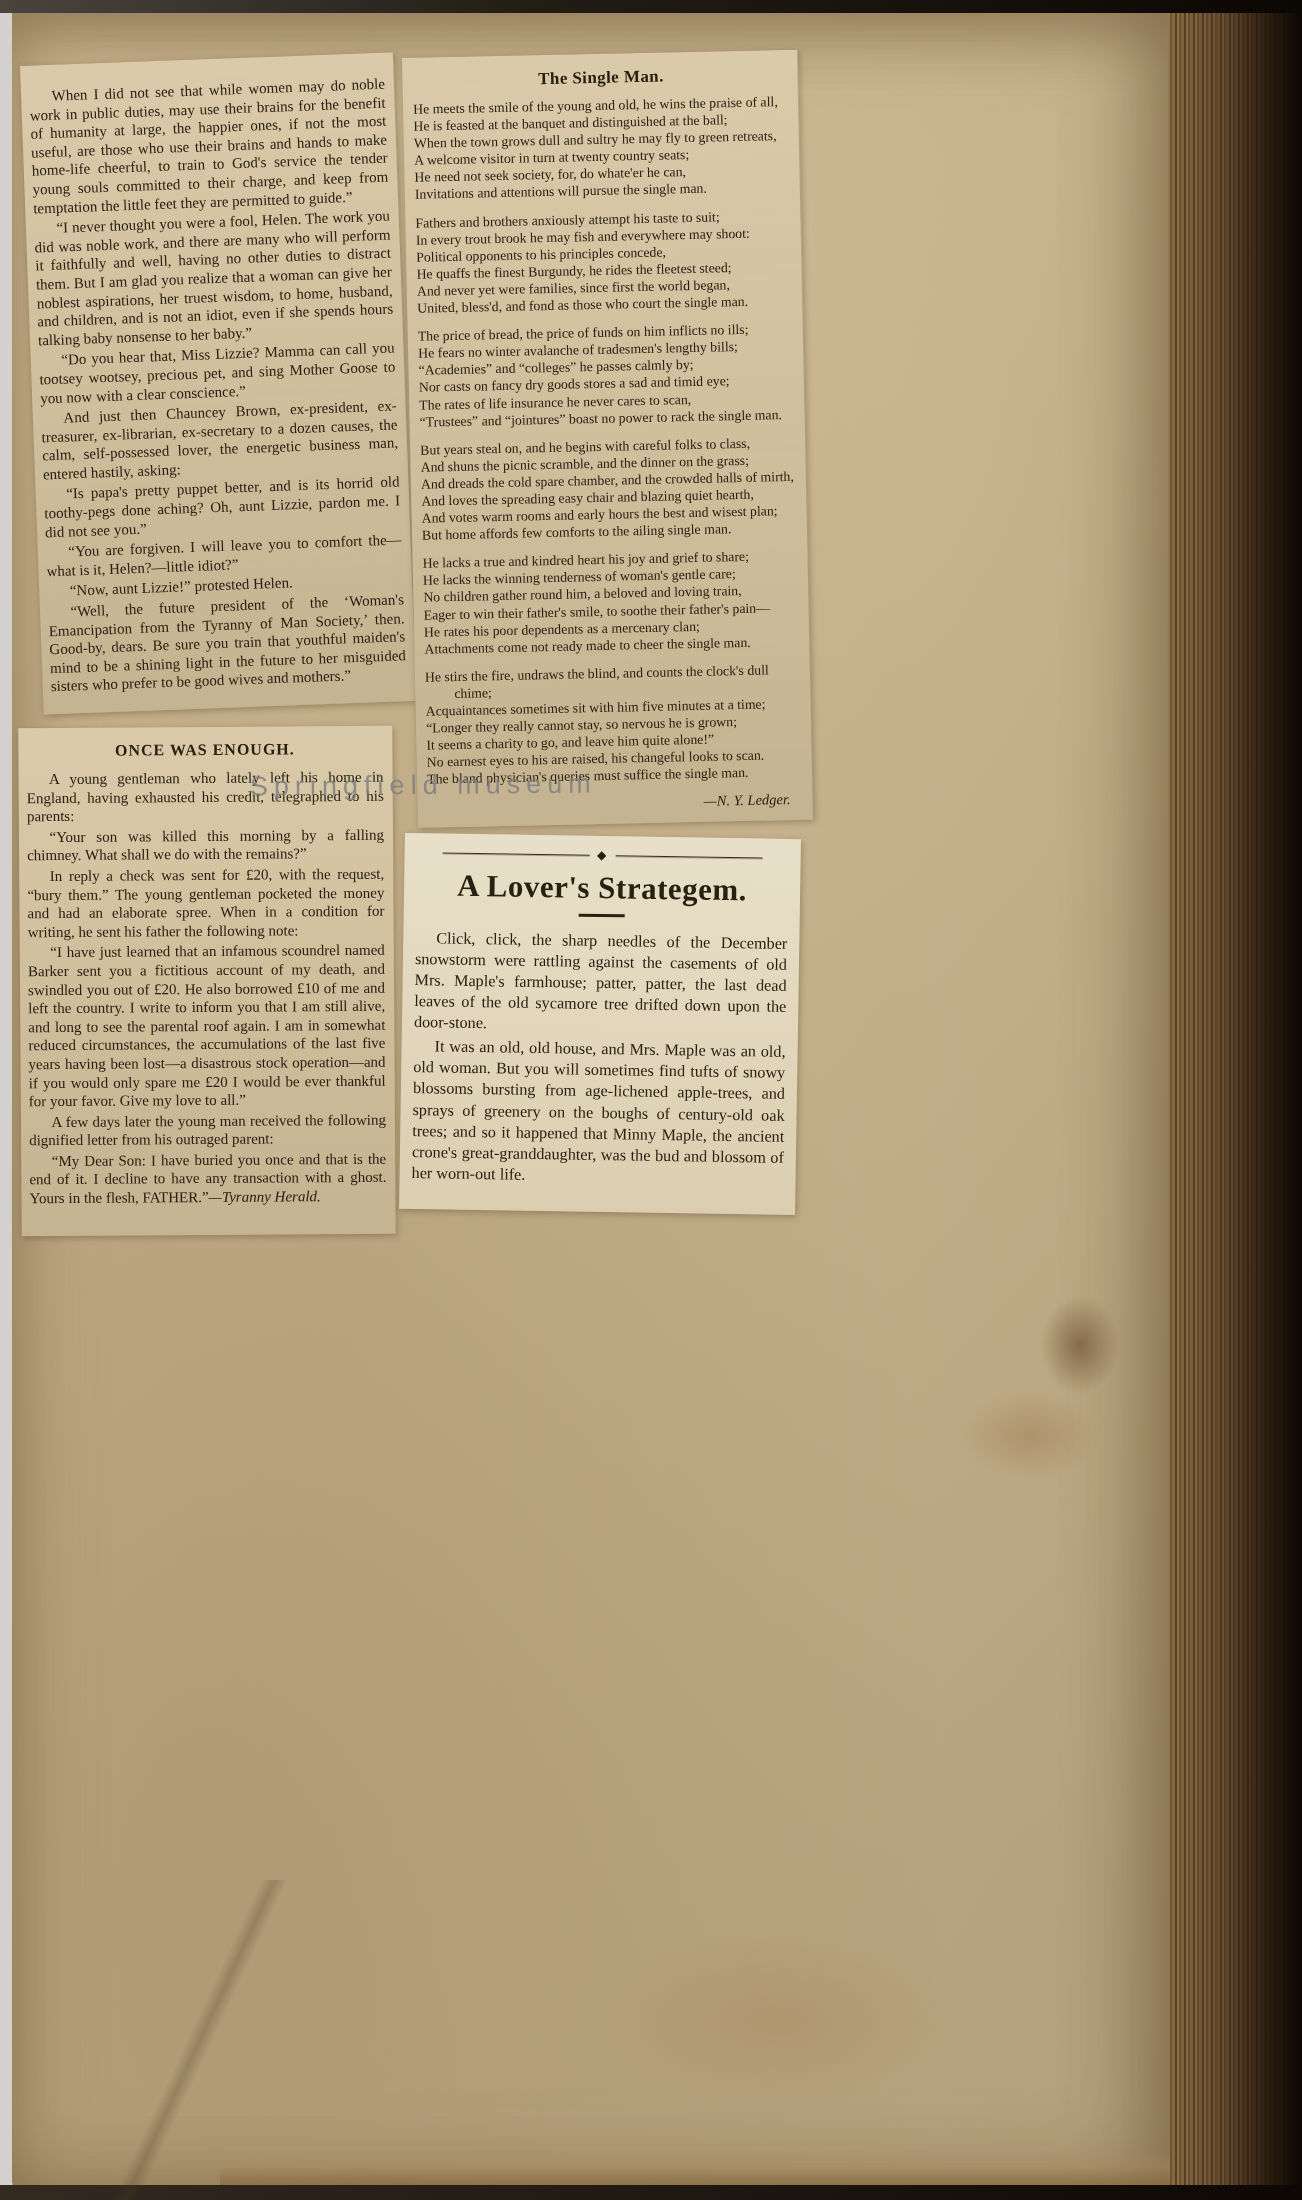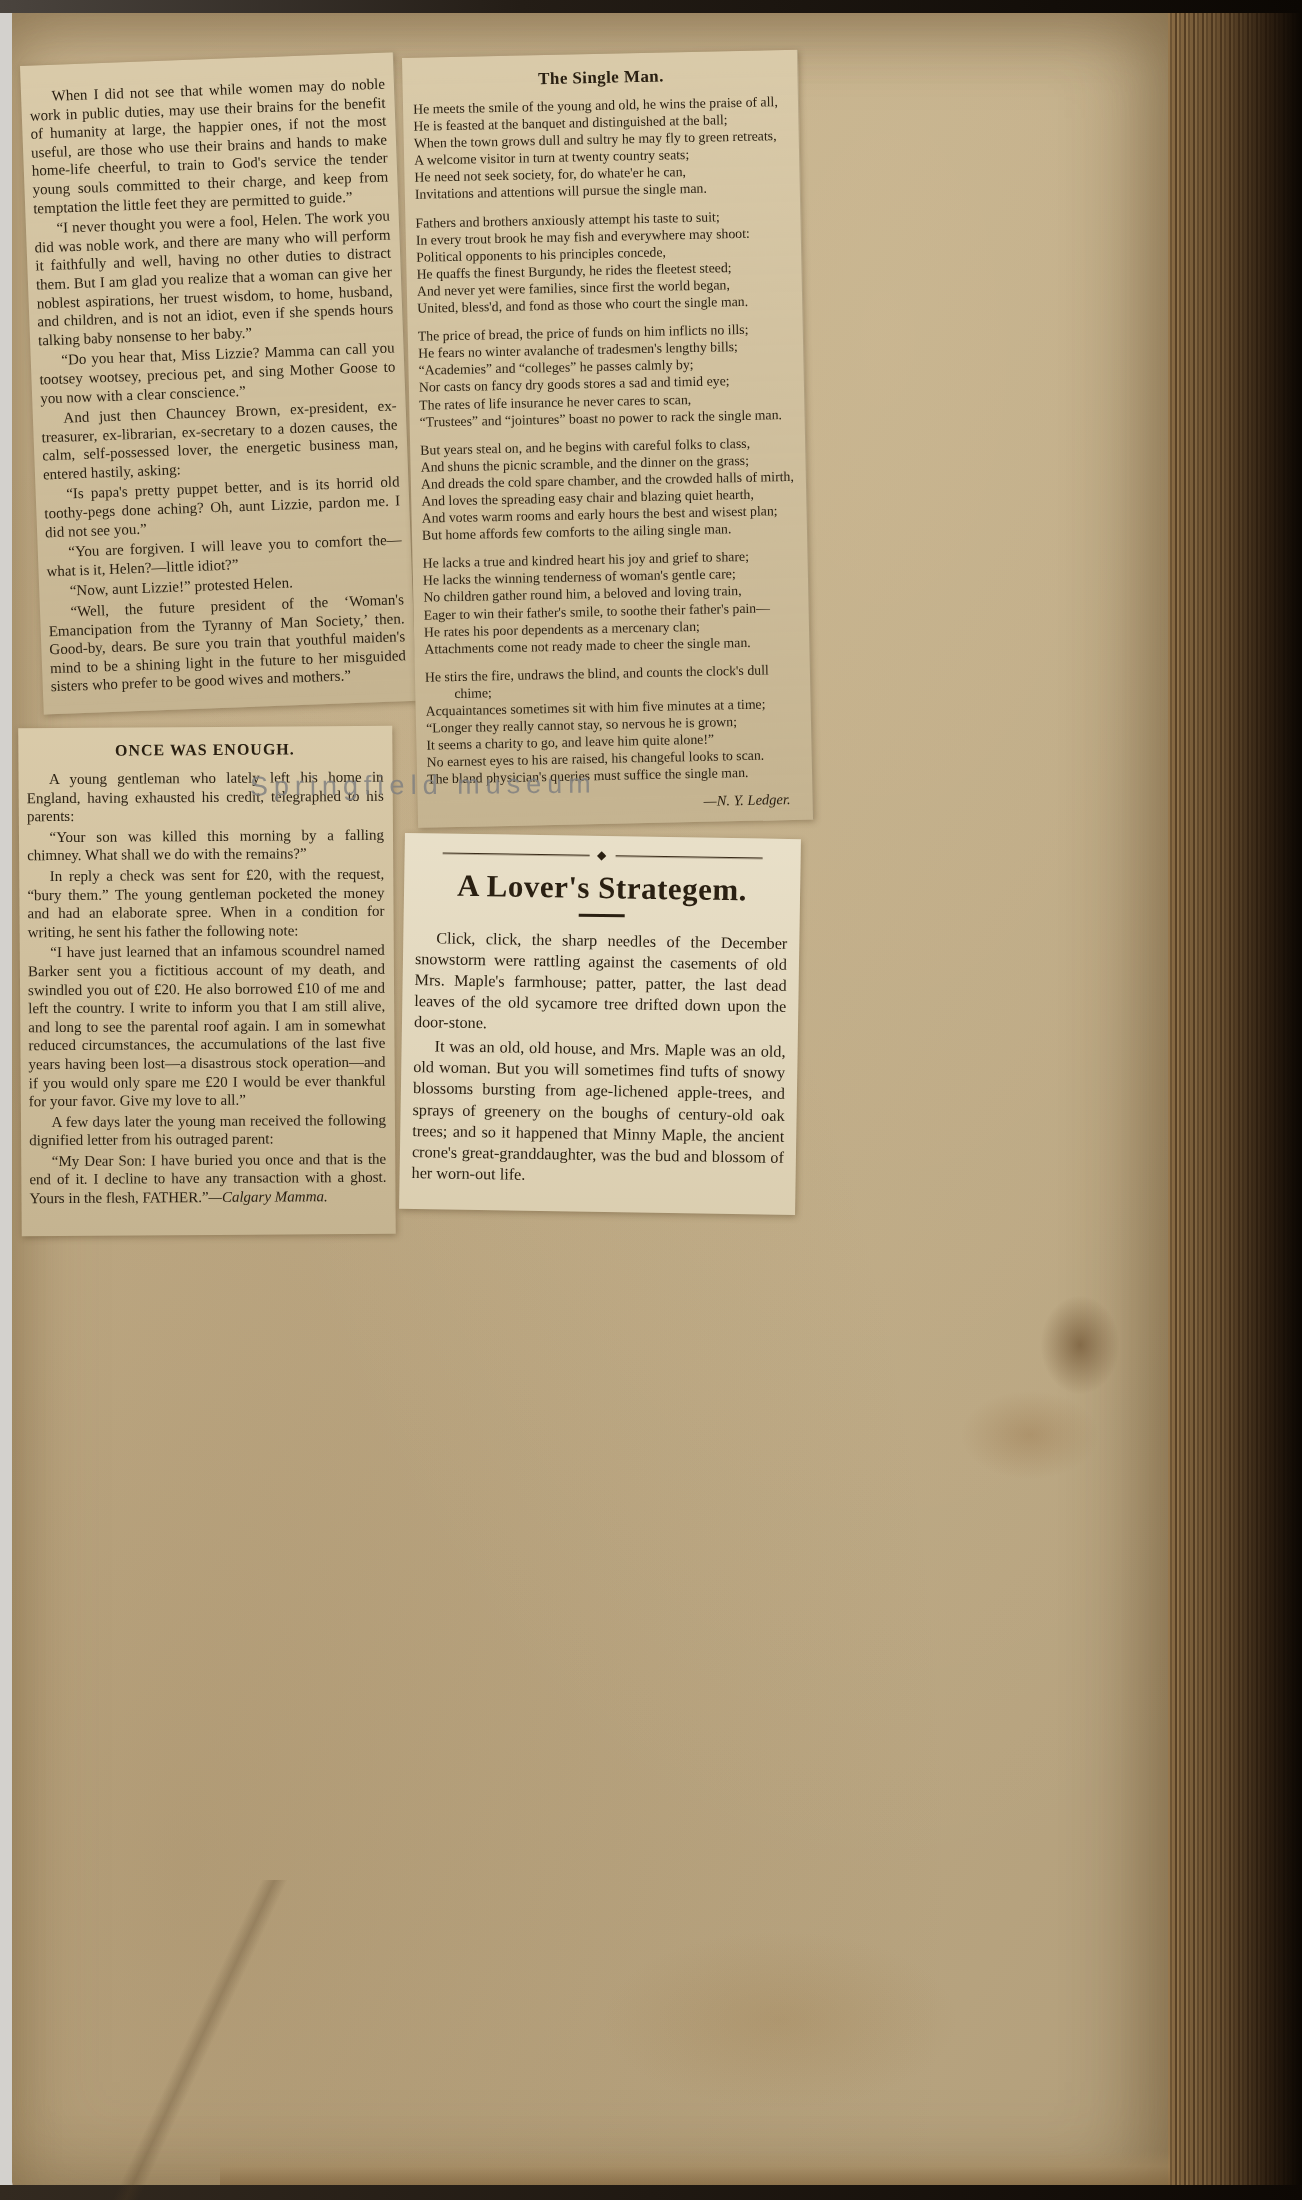--- a/index.html
+++ b/index.html
@@ -113,21 +113,21 @@
           <p class="para"><span>A young gentleman who lately left his home in England, having exhausted his credit, telegraphed to his parents:</span><em class="cite"></em></p>
 
           <p class="para"><span>“Your son was killed this morning by a falling chimney.  What shall we do with the remains?”</span><em class="cite"></em></p>
 
           <p class="para"><span>In reply a check was sent for £20, with the request, “bury them.”  The young gentleman pocketed the money and had an elaborate spree.  When in a condition for writing, he sent his father the following note:</span><em class="cite"></em></p>
 
           <p class="para"><span>“I have just learned that an infamous scoundrel named Barker sent you a fictitious account of my death, and swindled you out of £20.  He also borrowed £10 of me and left the country.  I write to inform you that I am still alive, and long to see the parental roof again.  I am in somewhat reduced circumstances, the accumulations of the last five years having been lost—a disastrous stock operation—and if you would only spare me £20 I would be ever thankful for your favor.  Give my love to all.”</span><em class="cite"></em></p>
 
           <p class="para"><span>A few days later the young man received the following dignified letter from his outraged parent:</span><em class="cite"></em></p>
 
-          <p class="para"><span>“My Dear Son:  I have buried you once and that is the end of it.  I decline to have any transaction with a ghost.  Yours in the flesh, FATHER.”</span><em class="cite">—Calgary Mamma.</em></p>
+          <p class="para"><span>“My Dear Son:  I have buried you once and that is the end of it.  I decline to have any transaction with a ghost.  Yours in the flesh, FATHER.”</span><em class="cite">—Tyranny Herald.</em></p>
         </div>
     </article>
 
   </div>
 
   <div class="col-right">
 
     <article class="clipping clipping-poem">
       <h2 class="poem-title">The Single Man.</h2>
       <div>

